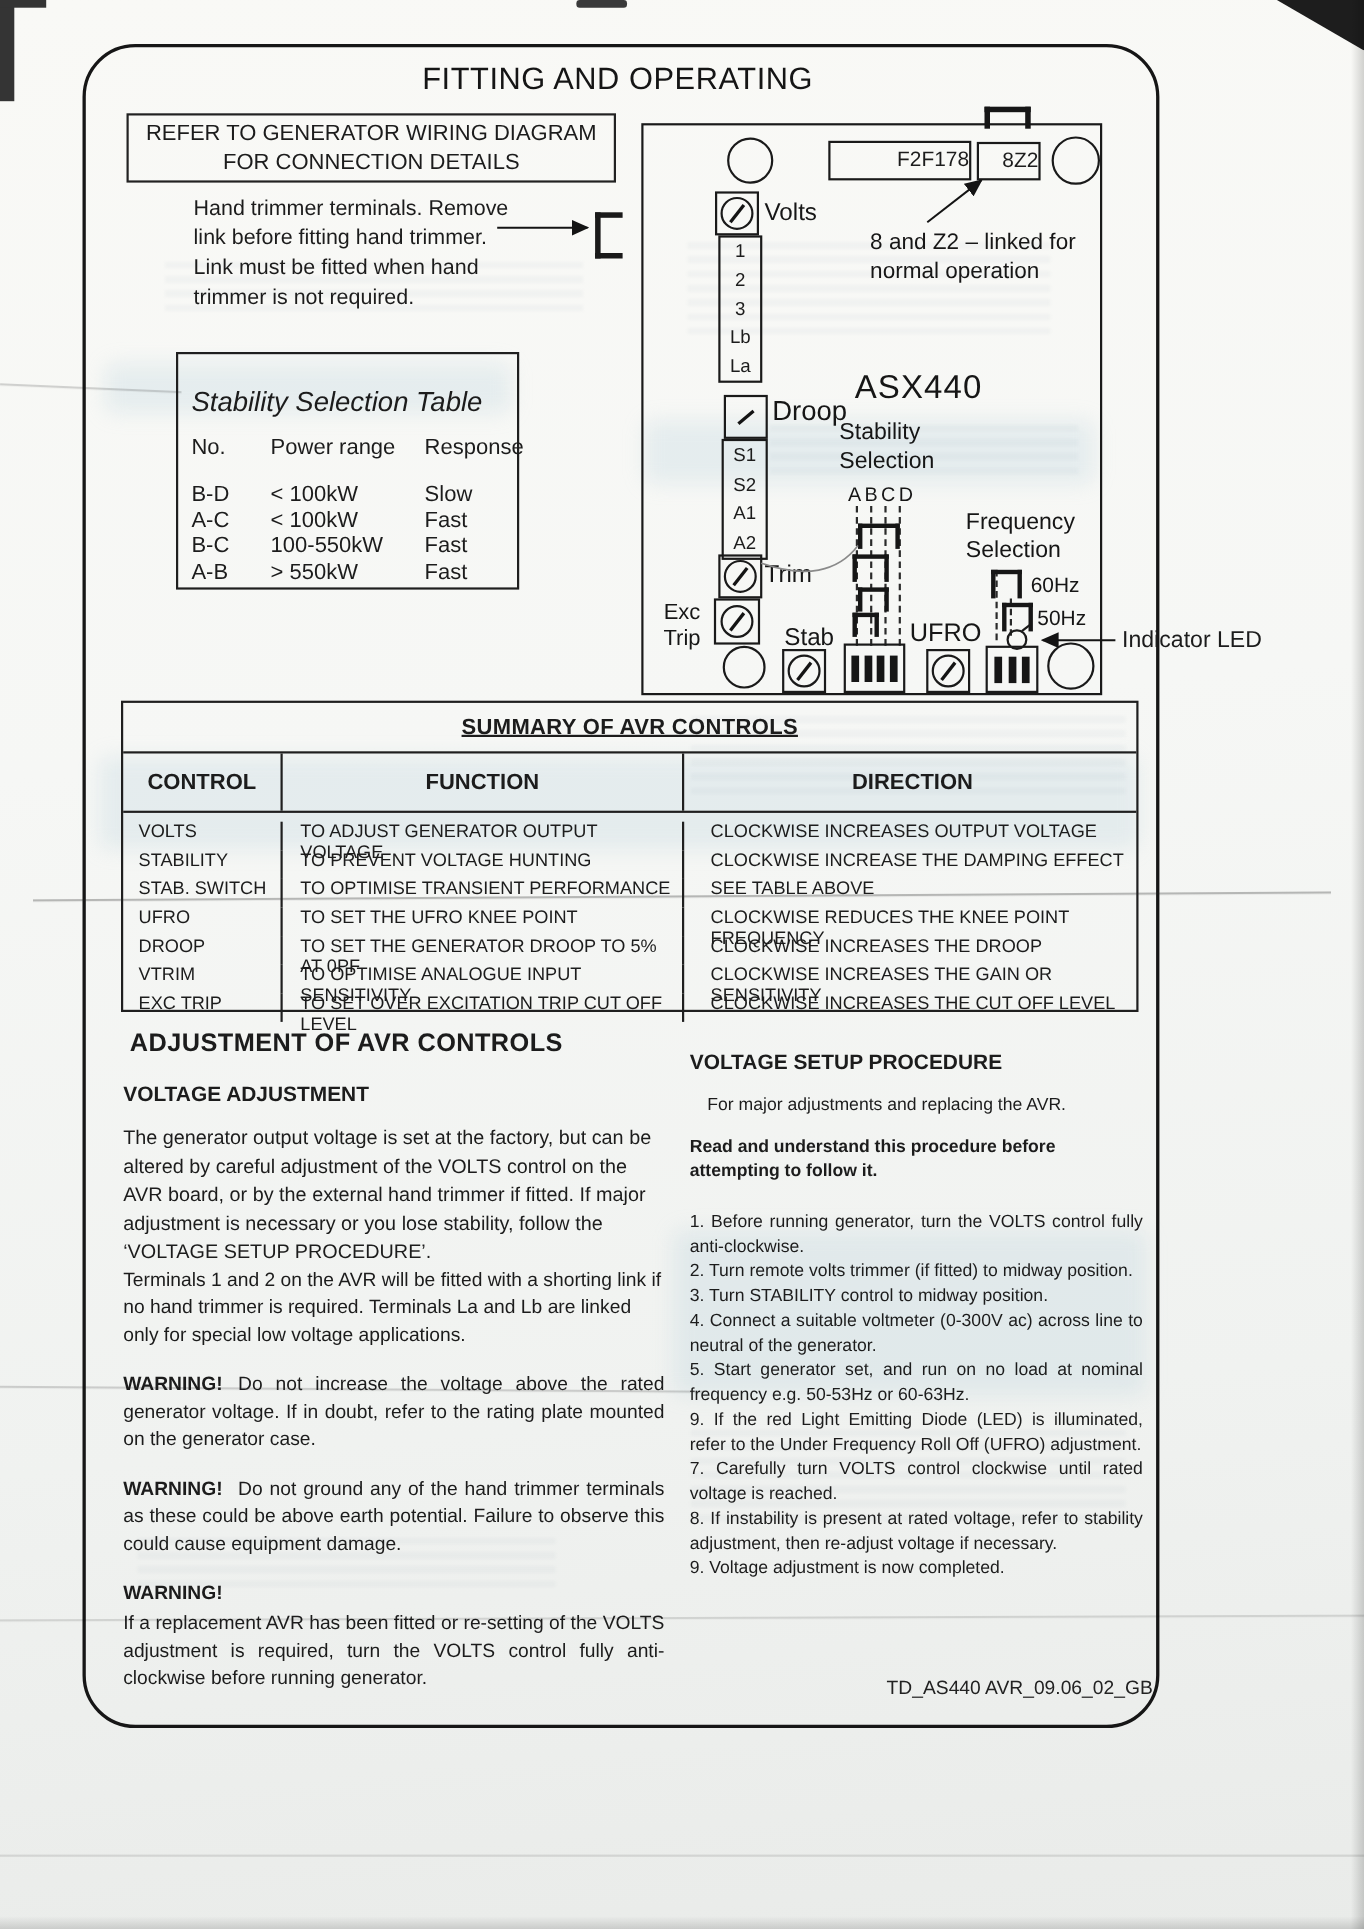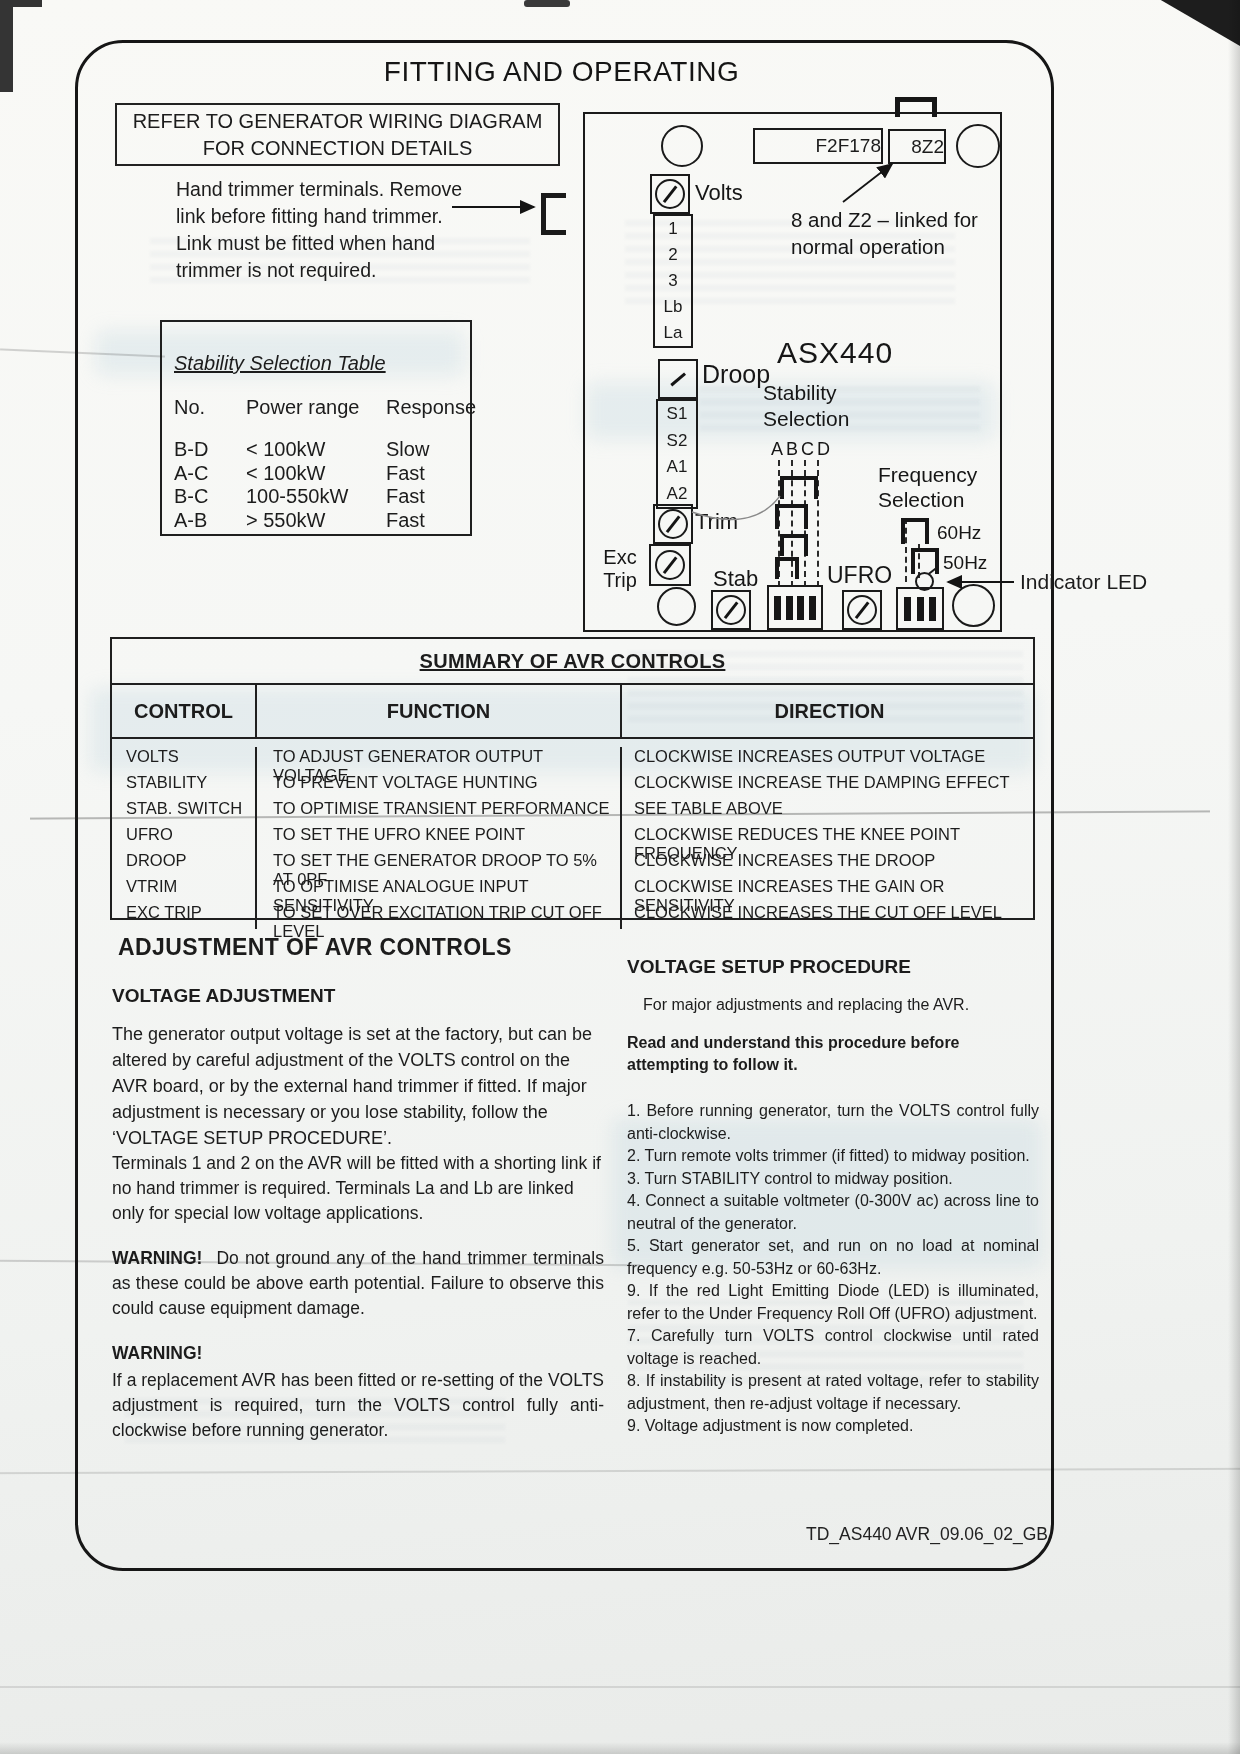--- a/index.html
+++ b/index.html
@@ -53,39 +53,39 @@
   .blabel{position:absolute;color:#161616;}
   .dash-v{position:absolute;width:0;border-left:2px dashed #2a2a2a;}
   .dip{position:absolute;border:2px solid #1a1a1a;display:flex;justify-content:space-evenly;align-items:center;}
   .bar{width:7px;height:24px;background:#161616;}
   .led{position:absolute;width:15px;height:15px;border:2px solid #1a1a1a;border-radius:50%;}
   .led::after{content:"";position:absolute;right:-5px;top:-4px;width:9px;height:2px;background:#1a1a1a;
               transform:rotate(-38deg);}
 
   
   .stab-box{position:absolute;left:160px;top:320px;width:308px;height:212px;border:2.5px solid #1f1f1f;}
-  .stab-title{position:absolute;left:12px;top:30px;font-size:20px;font-style:italic;text-decoration:underline;}
+  .stab-title{position:absolute;left:12px;top:30px;font-size:25px;font-style:italic;}
   .st-grid{position:absolute;left:12px;display:grid;grid-template-columns:72px 140px 84px;font-size:20px;}
   .st-head{top:74px;}
   .st-rows{top:116px;grid-auto-rows:23.5px;}
 
   
   .sum{position:absolute;left:110px;top:637px;width:925px;height:283px;border:2px solid #1f1f1f;
        box-sizing:border-box;}
   .sum-title{height:44px;border-bottom:2px solid #1f1f1f;display:flex;align-items:center;
              justify-content:center;font-weight:bold;font-size:20px;letter-spacing:.3px;text-decoration:underline;}
   .sum-head{display:grid;grid-template-columns:145px 365px 415px;border-bottom:2px solid #1f1f1f;}
   .sum-head > div{height:52px;display:flex;align-items:center;justify-content:center;
                   font-weight:bold;font-size:20px;}
   .sum-body{display:grid;grid-template-columns:145px 365px 415px;grid-auto-rows:26px;
             font-size:16.5px;padding-top:8px;}
   .cb{border-right:2px solid #1f1f1f;}
   .c1{padding-left:14px;}
   .c2{padding-left:16px;}
-  .c3{padding-left:12px;}
+  .c3{padding-left:24px;}
 
   
   .adj-head{position:absolute;left:118px;top:934px;font-size:23px;font-weight:bold;letter-spacing:.4px;}
   .col-l{position:absolute;left:112px;top:985px;width:492px;}
   .col-r{position:absolute;left:627px;top:956px;width:412px;}
   .subhead{font-size:19px;font-weight:bold;margin:0 0 14px 0;}
   .para1{font-size:18px;line-height:26px;margin:0;}
   .para2{font-size:17.5px;line-height:25px;margin:0;}
   .warn{font-size:17.5px;line-height:25px;margin:20px 0 0 0;text-align:justify;}
   .wl{margin-right:14px;}
@@ -304,20 +304,23 @@
     </div>
   </div>
 
   <div class="adj-head">ADJUSTMENT OF AVR CONTROLS</div>
 
   <div class="col-l">
     <p class="subhead">VOLTAGE ADJUSTMENT</p>
     <p class="para1">The generator output voltage is set at the factory, but can be altered by careful adjustment of the VOLTS control on the AVR board, or by the external hand trimmer if fitted. If major adjustment is necessary or you lose stability, follow the ‘VOLTAGE SETUP PROCEDURE’.</p>
     <p class="para2">Terminals 1 and 2 on the AVR will be fitted with a shorting link if no hand trimmer is required. Terminals La and Lb are linked only for special low voltage applications.</p>
     <p class="warn">
+      <b class="wl">WARNING!</b><span>Do not increase the voltage above the rated generator voltage.  If in doubt, refer to the rating plate mounted on the generator case.</span>
+    </p>
+    <p class="warn">
       <b class="wl">WARNING!</b><span>Do not ground any of the hand trimmer terminals as these could be above earth potential. Failure to observe this could cause equipment damage.</span>
     </p>
     <p class="warn">
       <b class="wl wl-block">WARNING!</b><span>If a replacement AVR has been fitted or re-setting of the VOLTS adjustment is required, turn the VOLTS control fully anti-clockwise before running generator.</span>
     </p>
   </div>
 
   <div class="col-r">
     <p class="subhead">VOLTAGE SETUP PROCEDURE</p>
     <p class="intro">For major adjustments and replacing the AVR.</p>

